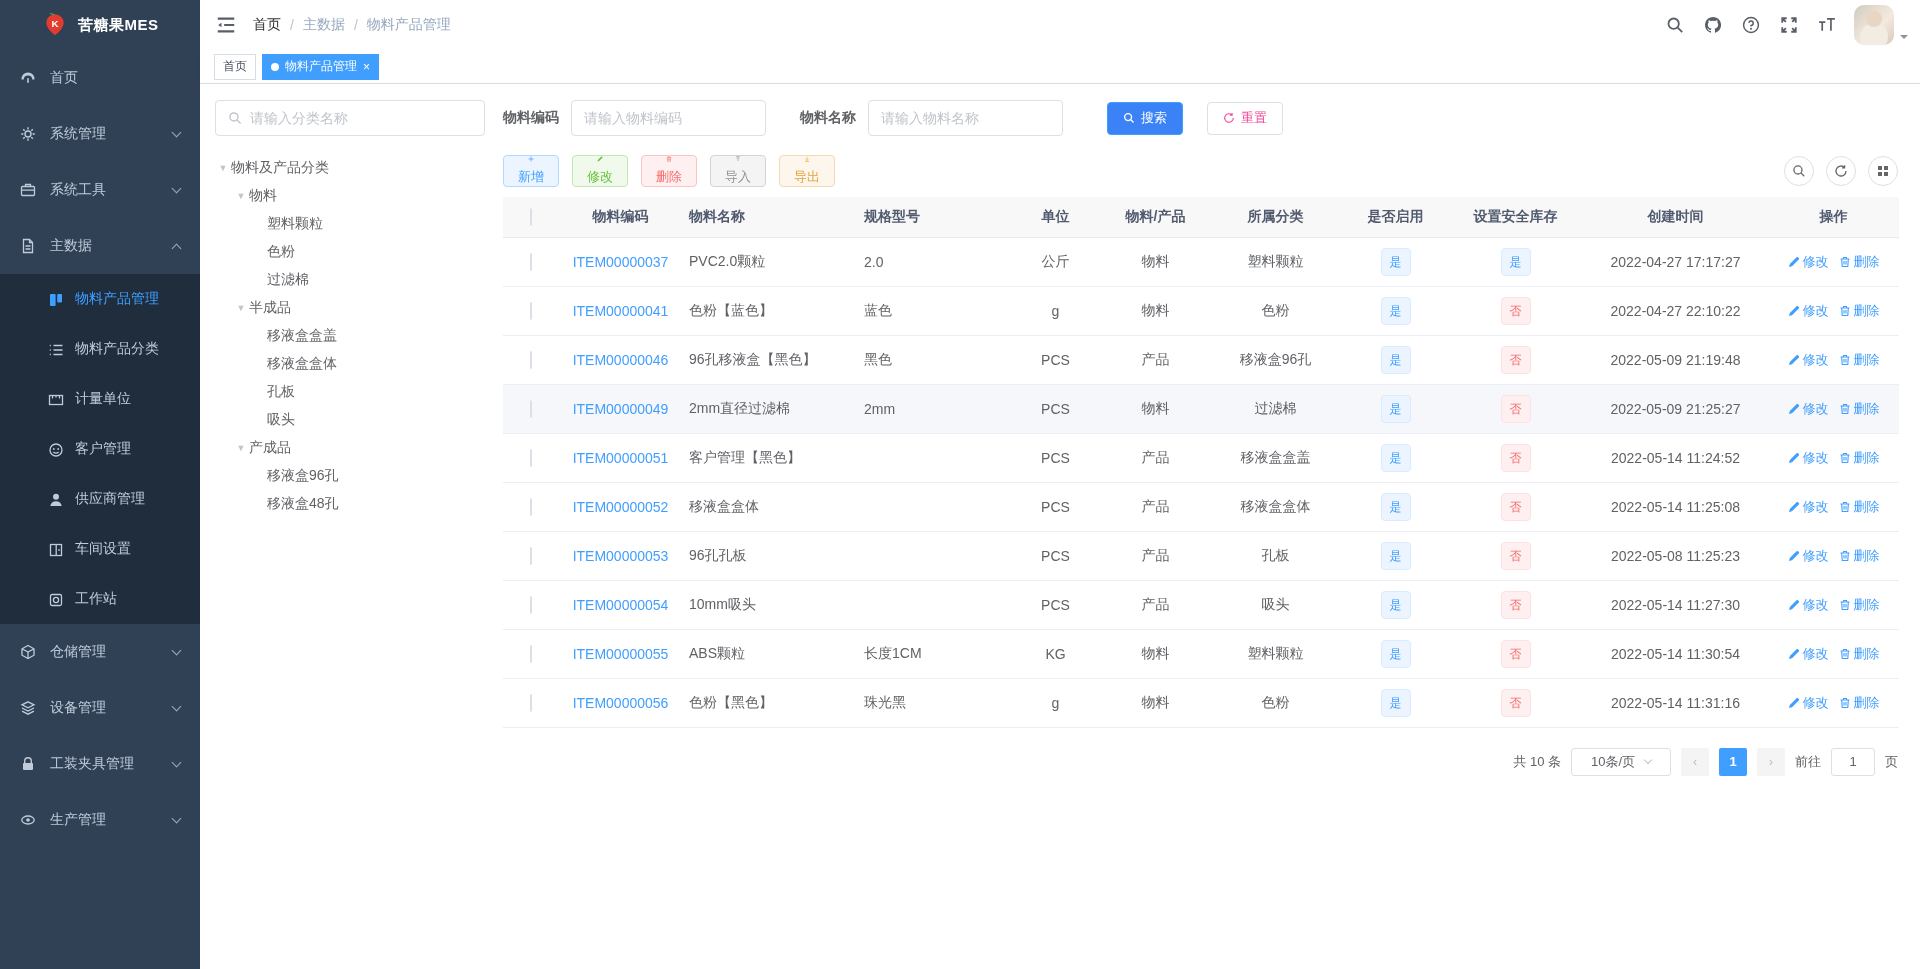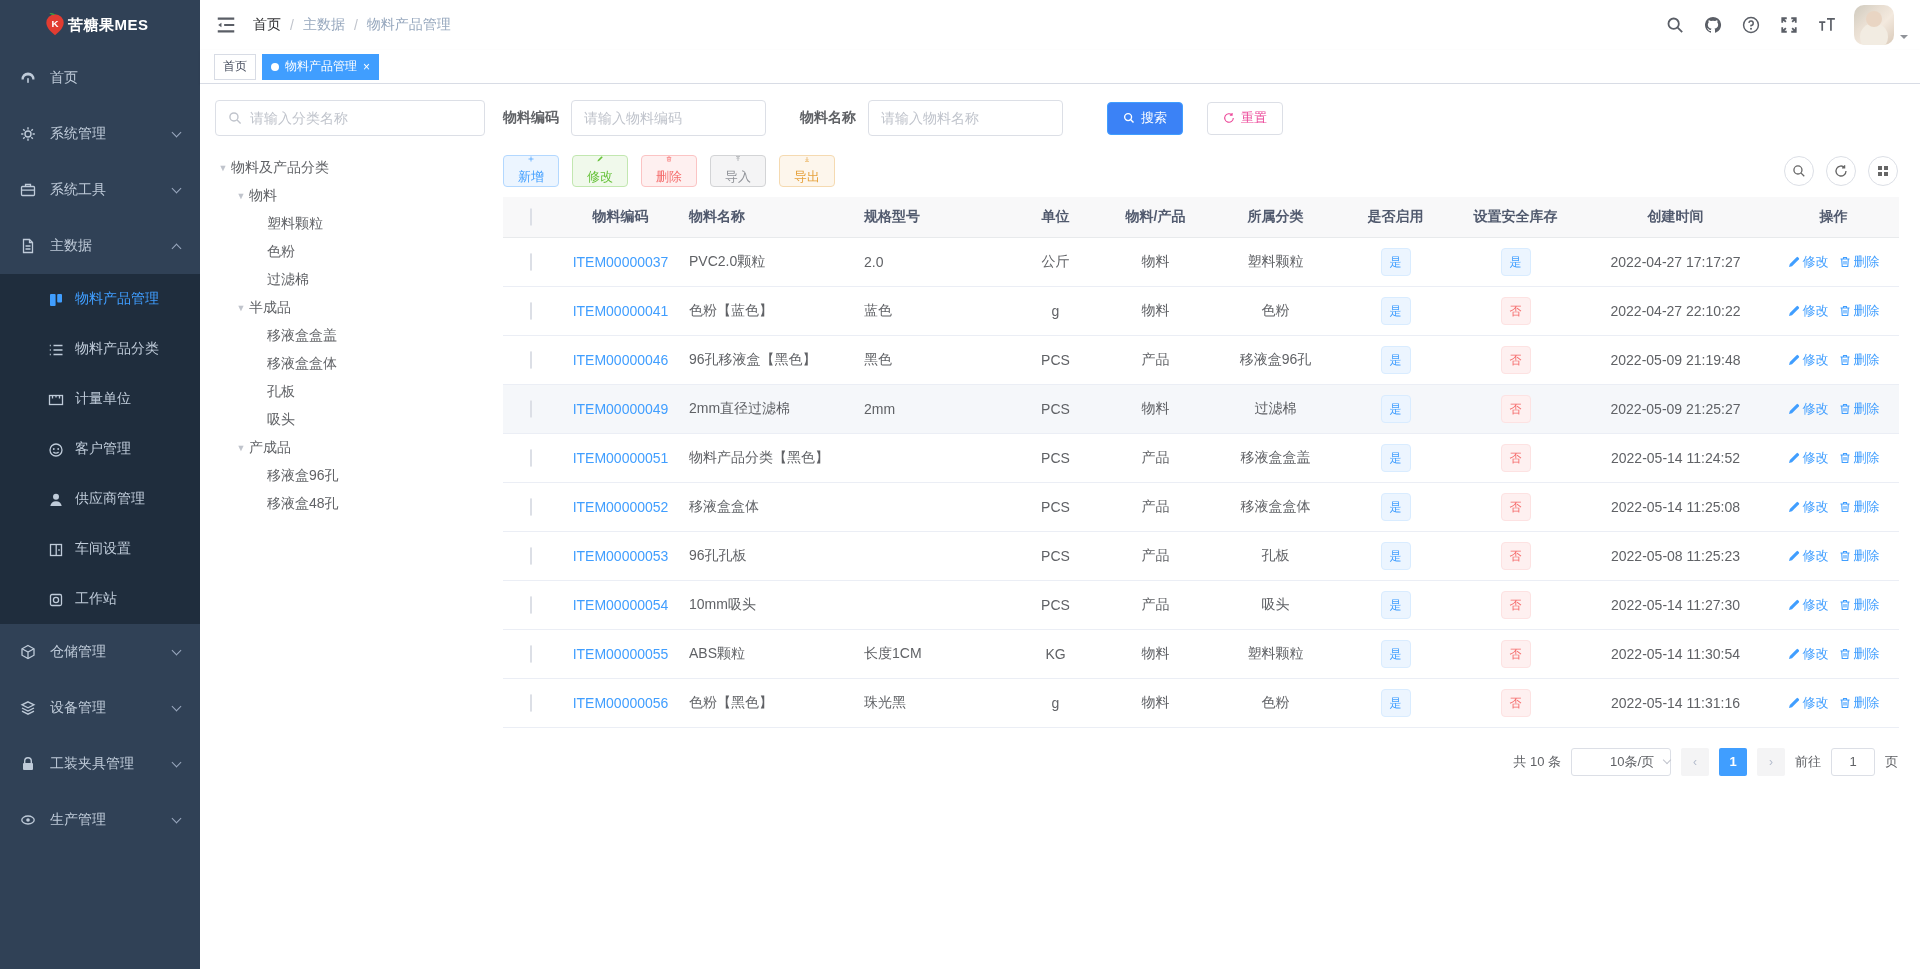--- a/index.html
+++ b/index.html
@@ -4,21 +4,21 @@
 <style>
   * { margin:0; padding:0; box-sizing:border-box; }
   html,body { width:1920px; height:969px; overflow:hidden; background:#fff;
     font-family:"Liberation Sans","DejaVu Sans",sans-serif; font-size:14px; color:#606266; }
   .app { display:flex; width:1920px; height:969px; }
 
   
   .sidebar { width:200px; height:969px; background:#304156; flex:0 0 200px; overflow:hidden; }
   .logo { height:50px; display:flex; align-items:center; padding-left:42px; cursor:pointer; }
   .logo svg { width:26px; height:26px; }
-  .logo-title { color:#fff; font-weight:bold; font-size:15px; letter-spacing:.5px; }
+  .logo-title { color:#fff; font-weight:bold; font-size:15px; margin-left:10px; letter-spacing:.5px; }
   .menu-item { height:56px; display:flex; align-items:center; padding:0 14px 0 20px; color:#bfcbd9; cursor:pointer; position:relative; }
   .menu-item .mi-icon { width:16px; height:16px; margin-right:14px; color:#bfcbd9; flex:0 0 16px; }
   .mi-icon svg { width:16px; height:16px; display:block; }
   .menu-label { flex:1; font-size:14px; }
   .chev { width:7px; height:7px; border-right:1.5px solid #9aa9bf; border-bottom:1.5px solid #9aa9bf; transform:rotate(45deg); margin-right:6px; margin-top:-4px; }
   .chev.up { transform:rotate(225deg); margin-top:4px; }
   .submenu { background:#1f2d3d; }
   .sub-item { height:50px; display:flex; align-items:center; padding-left:48px; color:#bfcbd9; cursor:pointer; font-size:14px; }
   .sub-item .mi-icon { width:15px; height:15px; margin-right:12px; flex:0 0 15px; }
   .sub-item.active { color:#409eff; }
@@ -98,21 +98,21 @@
   .code-link { color:#409eff; cursor:pointer; }
   .badge { display:inline-block; min-width:30px; padding:7px 0; font-size:12px; border-radius:4px; line-height:1; }
   .badge.yes { background:#ecf5ff; border:1px solid #d9ecff; color:#409eff; }
   .badge.no  { background:#fef0f0; border:1px solid #fde2e2; color:#f56c6c; }
   .op-link { color:#409eff; cursor:pointer; display:inline-flex; align-items:center; gap:3px; font-size:13px; }
   .op-link svg { width:12px; height:12px; }
   .op-link + .op-link { margin-left:10px; }
 
   .pagination { display:flex; align-items:center; justify-content:flex-end; margin-top:20px; gap:10px; font-size:13px; color:#606266; }
   .pg-select { width:100px; height:28px; border:1px solid #dcdfe6; border-radius:3px; display:flex; align-items:center;
-    justify-content:flex-end; gap:10px; cursor:pointer; color:#606266; }
+    justify-content:center; gap:10px; cursor:pointer; color:#606266; }
   .pg-select .sel-chev { width:6px; height:6px; border-right:1.3px solid #c0c4cc; border-bottom:1.3px solid #c0c4cc;
     transform:rotate(45deg); margin-top:-3px; }
   .pg-btn { width:28px; height:28px; background:#f4f4f5; border-radius:2px; display:flex; align-items:center;
     justify-content:center; color:#b4bccc; cursor:pointer; font-size:12px; }
   .pg-page { width:28px; height:28px; background:#409eff; color:#fff; border-radius:2px; display:flex;
     align-items:center; justify-content:center; font-weight:bold; cursor:pointer; }
   .pg-goto-input { width:44px; height:28px; border:1px solid #dcdfe6; border-radius:3px; text-align:center;
     font-size:13px; color:#606266; outline:none; font-family:"Liberation Sans","DejaVu Sans",sans-serif; }
 </style>
 </head>
@@ -579,21 +579,21 @@
                 <td>2022-05-09 21:25:27</td>
                 <td><span class="op-link"><svg viewBox="0 0 12 12" fill="currentColor">
                       <path d="M1 11l.8-3L8.6 1.2a1 1 0 0 1 1.4 0l.8.8a1 1 0 0 1 0 1.4L4 10.2z"></path>
                     </svg>修改</span><span class="op-link"><svg viewBox="0 0 12 12" fill="none" stroke="currentColor" stroke-width="1.1">
                       <path d="M1.5 3h9M4.5 3V1.5h3V3M2.7 3l.5 7.5h5.6L9.3 3M5 5v3.5M7 5v3.5"></path>
                     </svg>删除</span></td>
               </tr>
               <tr>
                 <td><span class="cbx"></span></td>
                 <td><span class="code-link">ITEM00000051</span></td>
-                <td class="al">物料产品分类【黑色】</td>
+                <td class="al">客户管理【黑色】</td>
                 <td class="al"></td>
                 <td>PCS</td>
                 <td>产品</td>
                 <td>移液盒盒盖</td>
                 <td><span class="badge yes">是</span></td>
                 <td><span class="badge no">否</span></td>
                 <td>2022-05-14 11:24:52</td>
                 <td><span class="op-link"><svg viewBox="0 0 12 12" fill="currentColor">
                       <path d="M1 11l.8-3L8.6 1.2a1 1 0 0 1 1.4 0l.8.8a1 1 0 0 1 0 1.4L4 10.2z"></path>
                     </svg>修改</span><span class="op-link"><svg viewBox="0 0 12 12" fill="none" stroke="currentColor" stroke-width="1.1">

